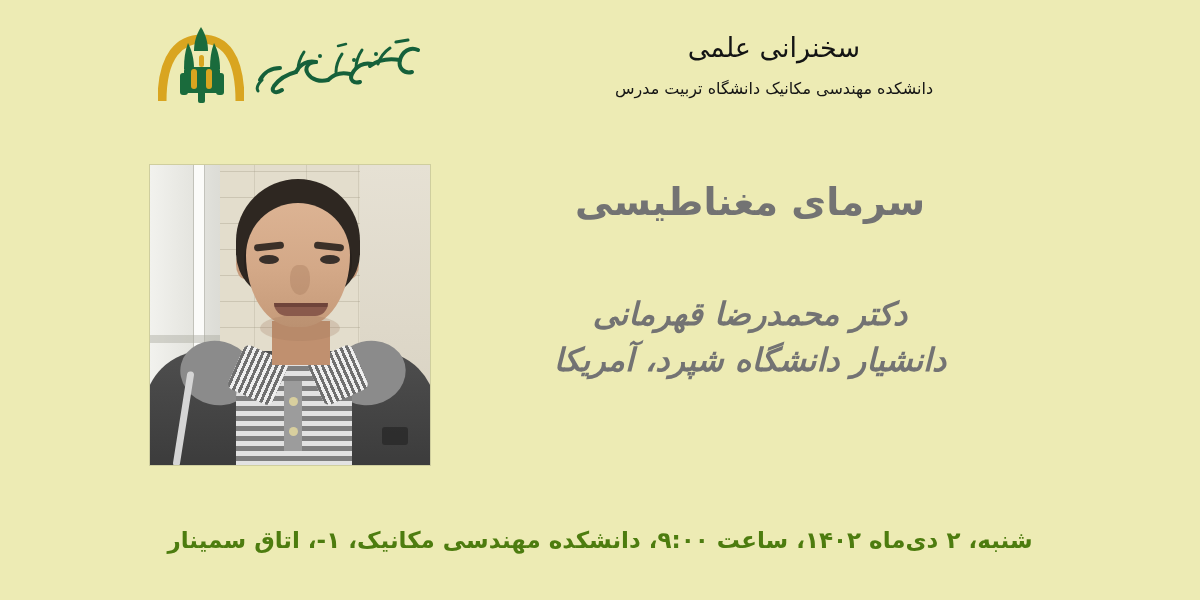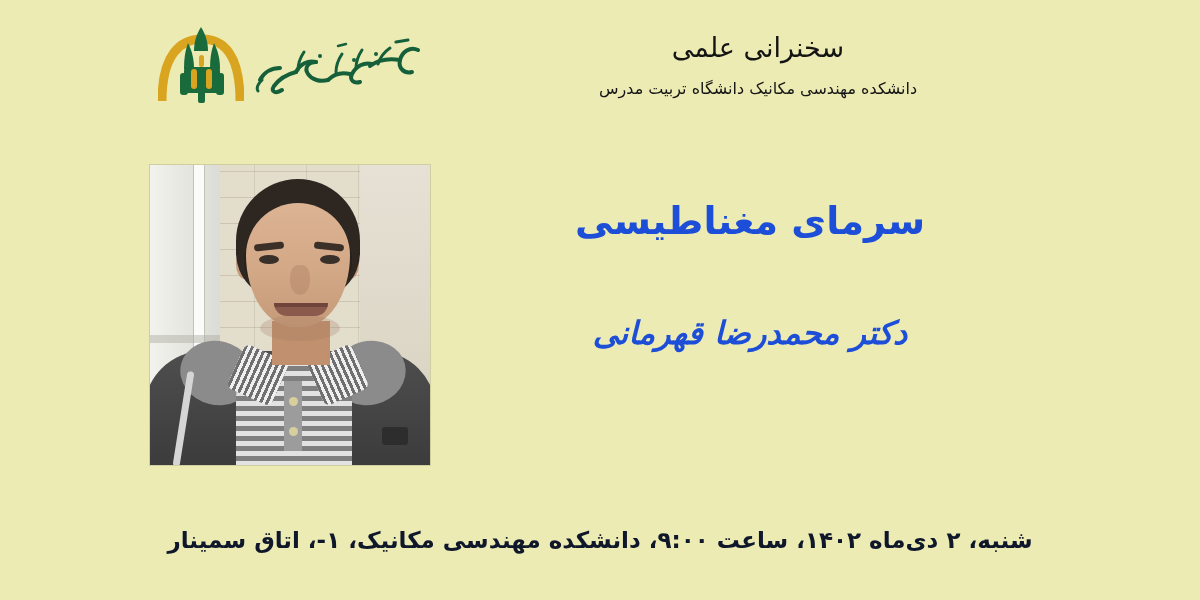--- a/index.html
+++ b/index.html
@@ -55,21 +55,21 @@
     position: absolute;
     width: 1px; height: 1px;
     overflow: hidden;
     clip: rect(0 0 0 0);
     white-space: nowrap;
   }
 
   
   .header {
     position: absolute;
-    left: 448px;
+    left: 464px;
     top: 28px;
     width: 620px;
     text-align: center;
     color: #141414;
     direction: rtl;
   }
   .header-line1 {
     font-size: 27px;
     line-height: 40px;
     font-weight: 400;
@@ -279,25 +279,25 @@
     width: 26px; height: 18px;
     background: #2a2a2a;
     border-radius: 3px;
     opacity: .85;
   }
 
   
   .main-text {
     position: absolute;
     left: 440px;
-    top: 194px;
+    top: 175px;
     width: 620px;
     text-align: center;
     direction: rtl;
-    color: #1d4ed8;
+    color: #737373;
   }
   .talk-title {
     font-size: 38px;
     font-weight: 700;
     line-height: 54px;
     letter-spacing: 0.5px;
   }
   .speaker-block {
     margin-top: 62px;
     font-style: italic;
@@ -314,21 +314,21 @@
   }
 
   
   .footer {
     position: absolute;
     left: 0;
     top: 522px;
     width: 1200px;
     text-align: center;
     direction: rtl;
-    color: #0f172a;
+    color: #4d7c0f;
     font-size: 23px;
     line-height: 36px;
     font-weight: 700;
   }
 </style>
 </head>
 <body>
 
 <div class="poster">
 
@@ -423,18 +423,19 @@
       <div class="ph-nose"></div>
       <div class="ph-chin"></div>
       <div class="ph-mouth"></div>
     </div>
   </div>
 
   <div class="main-text">
     <div class="talk-title">سرمای مغناطیسی</div>
     <div class="speaker-block">
       <div class="speaker-name">دکتر محمدرضا قهرمانی</div>
+      <div class="speaker-affil">دانشیار دانشگاه شپرد، آمریکا</div>
     </div>
   </div>
 
   <div class="footer">شنبه، ۲ دی‌ماه ۱۴۰۲، ساعت ۹:۰۰، دانشکده مهندسی مکانیک، ۱-، اتاق سمینار</div>
 
 </div>
 
 </body></html>

